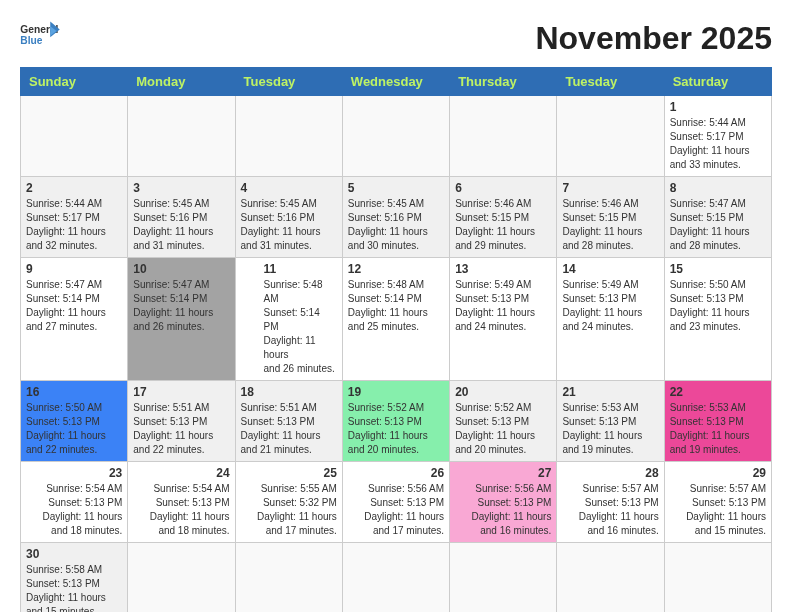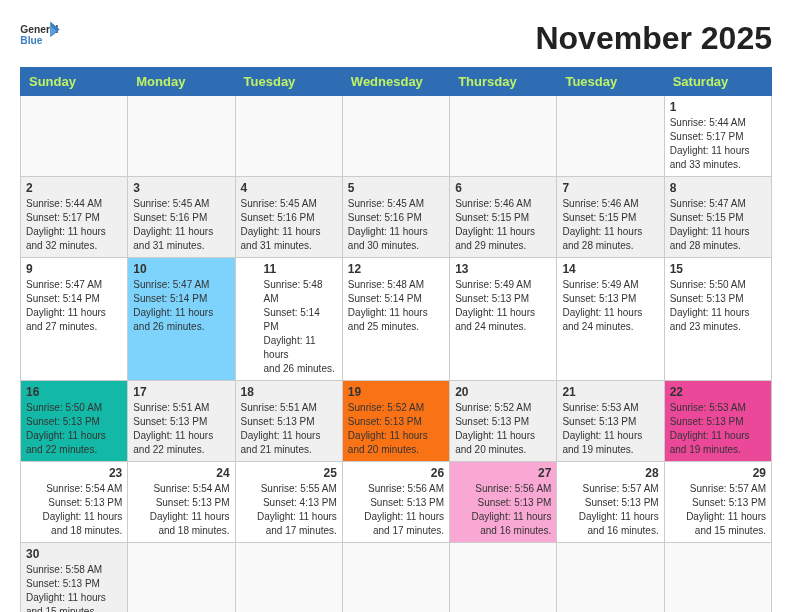--- a/index.html
+++ b/index.html
@@ -172,21 +172,21 @@
         </td>
       </tr>
       <tr style="background: rgb(255, 255, 255);">
         <td style="background: rgb(255, 255, 255);">
           <span class="day-num">9</span>
           <div class="day-info" style="white-space: pre-line;">Sunrise: 5:47 AM
 Sunset: 5:14 PM
 Daylight: 11 hours
 and 27 minutes.</div>
         </td>
-        <td style="background: #7dd3fc;">
+        <td style="background: #a3a3a3;">
           <span class="day-num">10</span>
           <div class="day-info" style="white-space: pre-line;">Sunrise: 5:47 AM
 Sunset: 5:14 PM
 Daylight: 11 hours
 and 26 minutes.</div>
         </td>
         <td style="background: rgb(255, 255, 255); padding-left: 28px;">
           <span class="day-num">11</span>
           <div class="day-info" style="white-space: pre-line;">Sunrise: 5:48 AM
 Sunset: 5:14 PM
@@ -216,42 +216,42 @@
         </td>
         <td style="background: rgb(255, 255, 255);">
           <span class="day-num">15</span>
           <div class="day-info" style="white-space: pre-line;">Sunrise: 5:50 AM
 Sunset: 5:13 PM
 Daylight: 11 hours
 and 23 minutes.</div>
         </td>
       </tr>
       <tr style="background: rgb(240, 240, 240);">
-        <td style="background: #14b8a6;">
+        <td style="background: #3b82f6;">
           <span class="day-num">16</span>
           <div class="day-info" style="white-space: pre-line;">Sunrise: 5:50 AM
 Sunset: 5:13 PM
 Daylight: 11 hours
 and 22 minutes.</div>
         </td>
         <td style="background: rgb(240, 240, 240);">
           <span class="day-num">17</span>
           <div class="day-info" style="white-space: pre-line;">Sunrise: 5:51 AM
 Sunset: 5:13 PM
 Daylight: 11 hours
 and 22 minutes.</div>
         </td>
         <td style="background: rgb(240, 240, 240);">
           <span class="day-num">18</span>
           <div class="day-info" style="white-space: pre-line;">Sunrise: 5:51 AM
 Sunset: 5:13 PM
 Daylight: 11 hours
 and 21 minutes.</div>
         </td>
-        <td style="background: #f97316;">
+        <td style="background: #86efac;">
           <span class="day-num">19</span>
           <div class="day-info" style="white-space: pre-line;">Sunrise: 5:52 AM
 Sunset: 5:13 PM
 Daylight: 11 hours
 and 20 minutes.</div>
         </td>
         <td style="background: rgb(240, 240, 240);">
           <span class="day-num">20</span>
           <div class="day-info" style="white-space: pre-line;">Sunrise: 5:52 AM
 Sunset: 5:13 PM
@@ -284,21 +284,21 @@
         <td style="background: rgb(255, 255, 255);">
           <span class="day-num">24</span>
           <div class="day-info" style="white-space: pre-line;">Sunrise: 5:54 AM
 Sunset: 5:13 PM
 Daylight: 11 hours
 and 18 minutes.</div>
         </td>
         <td style="background: rgb(255, 255, 255);">
           <span class="day-num">25</span>
           <div class="day-info" style="white-space: pre-line;">Sunrise: 5:55 AM
-Sunset: 4:13 PM
+Sunset: 5:32 PM
 Daylight: 11 hours
 and 17 minutes.</div>
         </td>
         <td style="background: rgb(255, 255, 255);">
           <span class="day-num">26</span>
           <div class="day-info" style="white-space: pre-line;">Sunrise: 5:56 AM
 Sunset: 5:13 PM
 Daylight: 11 hours
 and 17 minutes.</div>
         </td>

